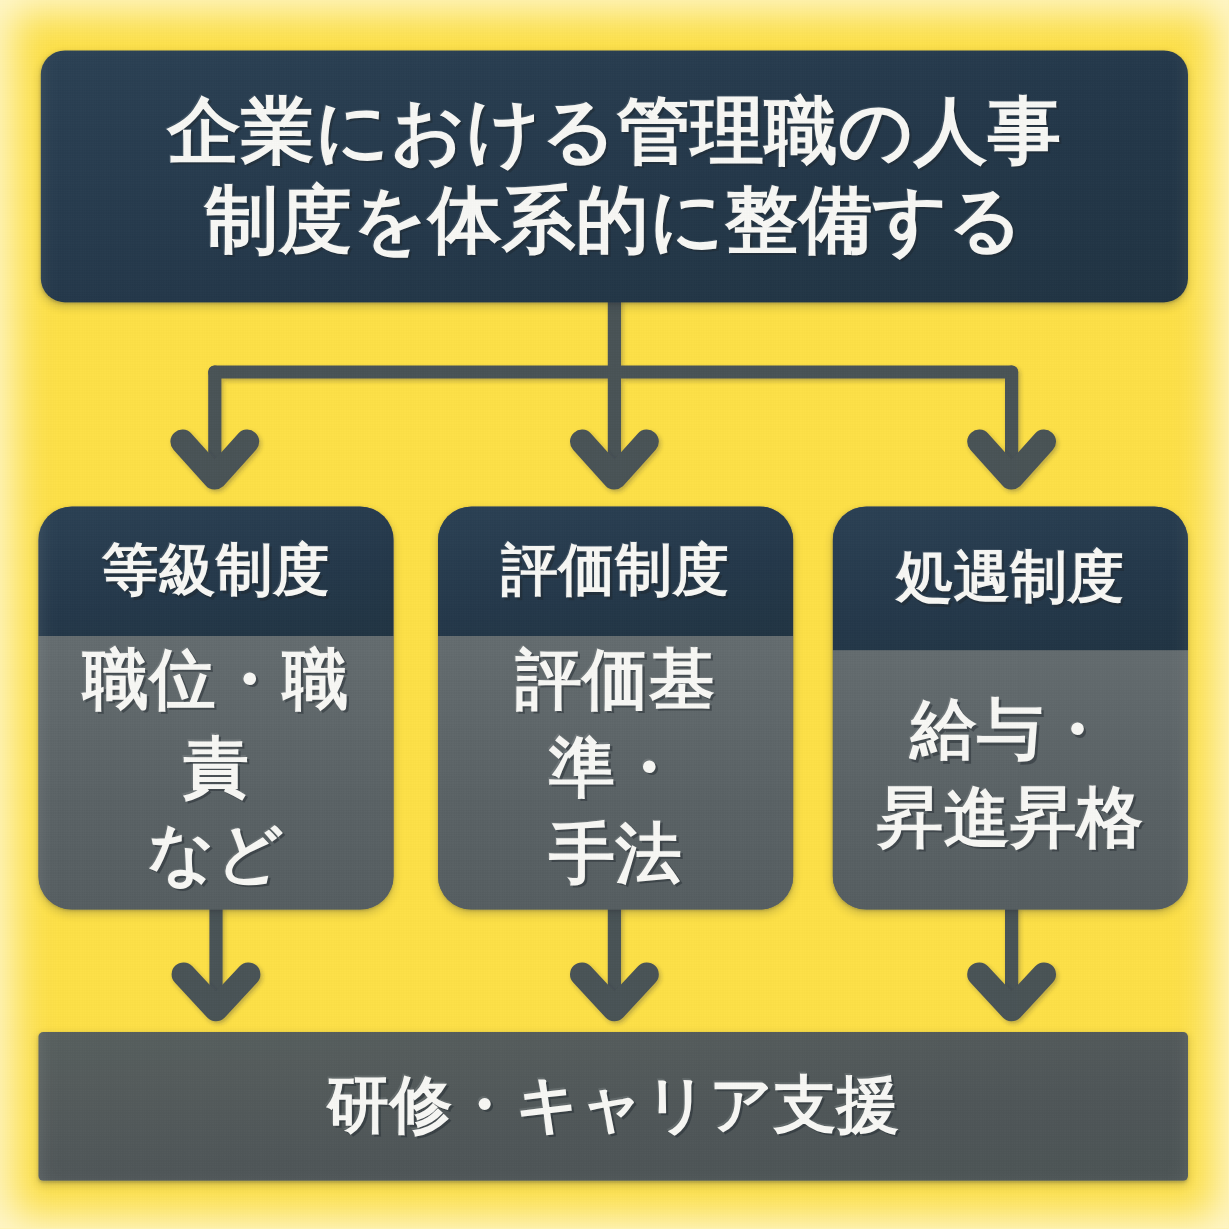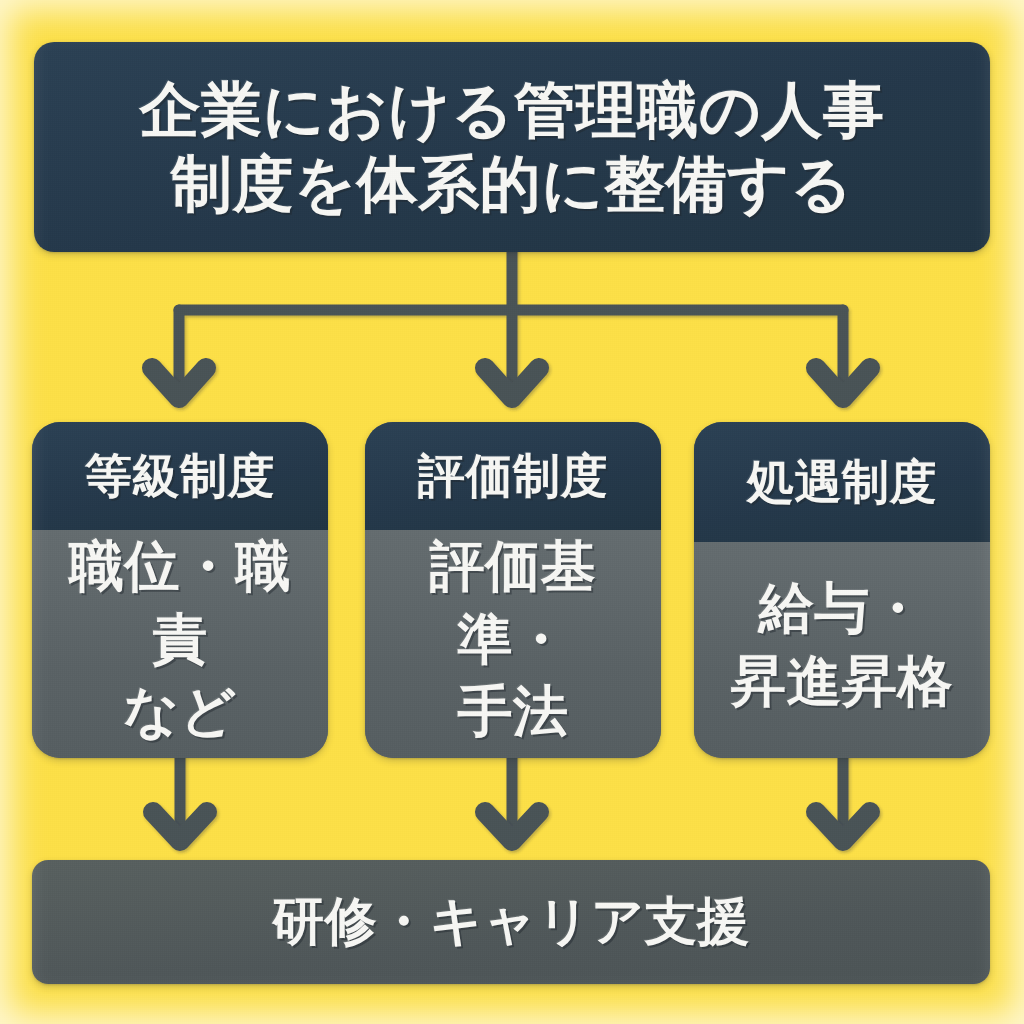--- a/index.html
+++ b/index.html
@@ -106,21 +106,21 @@
   #card-1 { left: 365px; width: 296px; }
   #card-2 { left: 694px; width: 296px; }
 
   
   #support-node {
     left: 32px;
     top: 860px;
     width: 958px;
     height: 124px;
     background: linear-gradient(175deg, #58605f 0%, #4f5759 60%, #4c5456 100%);
-    border-radius: 16px;
+    border-radius: 4px;
   }
   #support-node .node-text {
     font-size: 52px;
   }
 
   
   #connectors {
     position: absolute;
     left: 0;
     top: 0;

